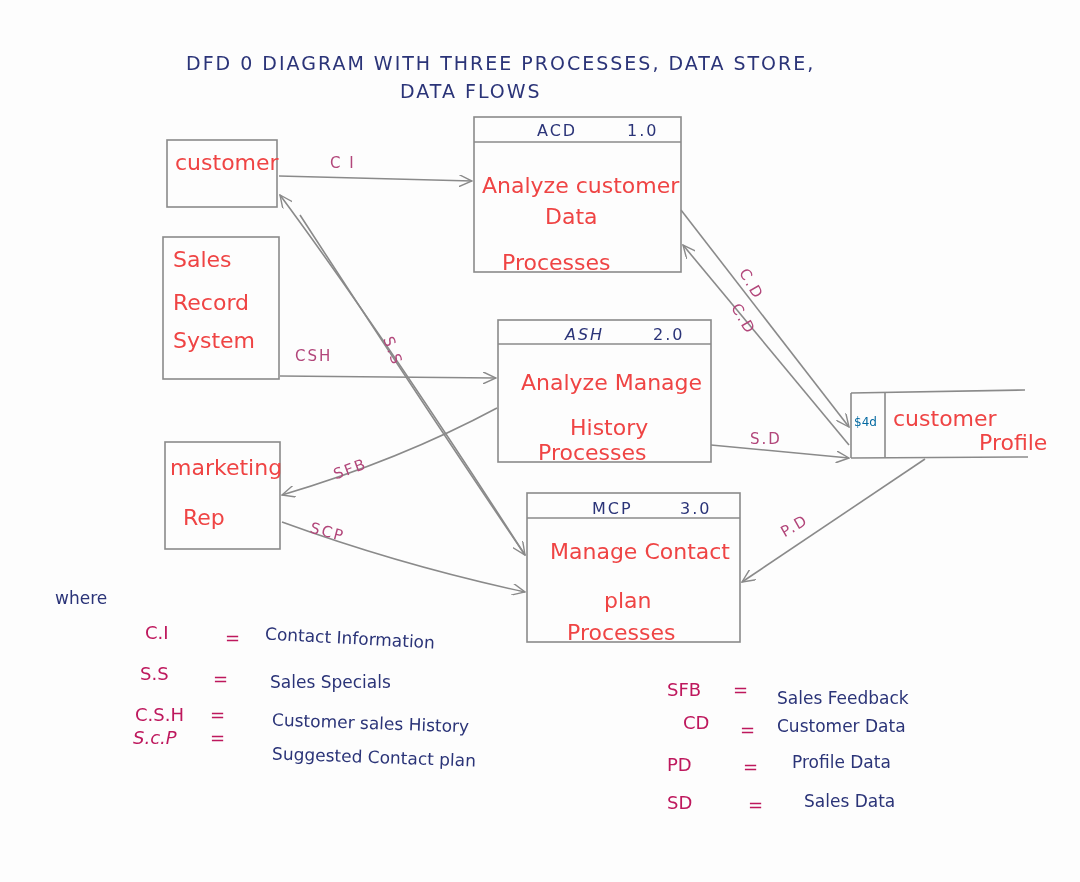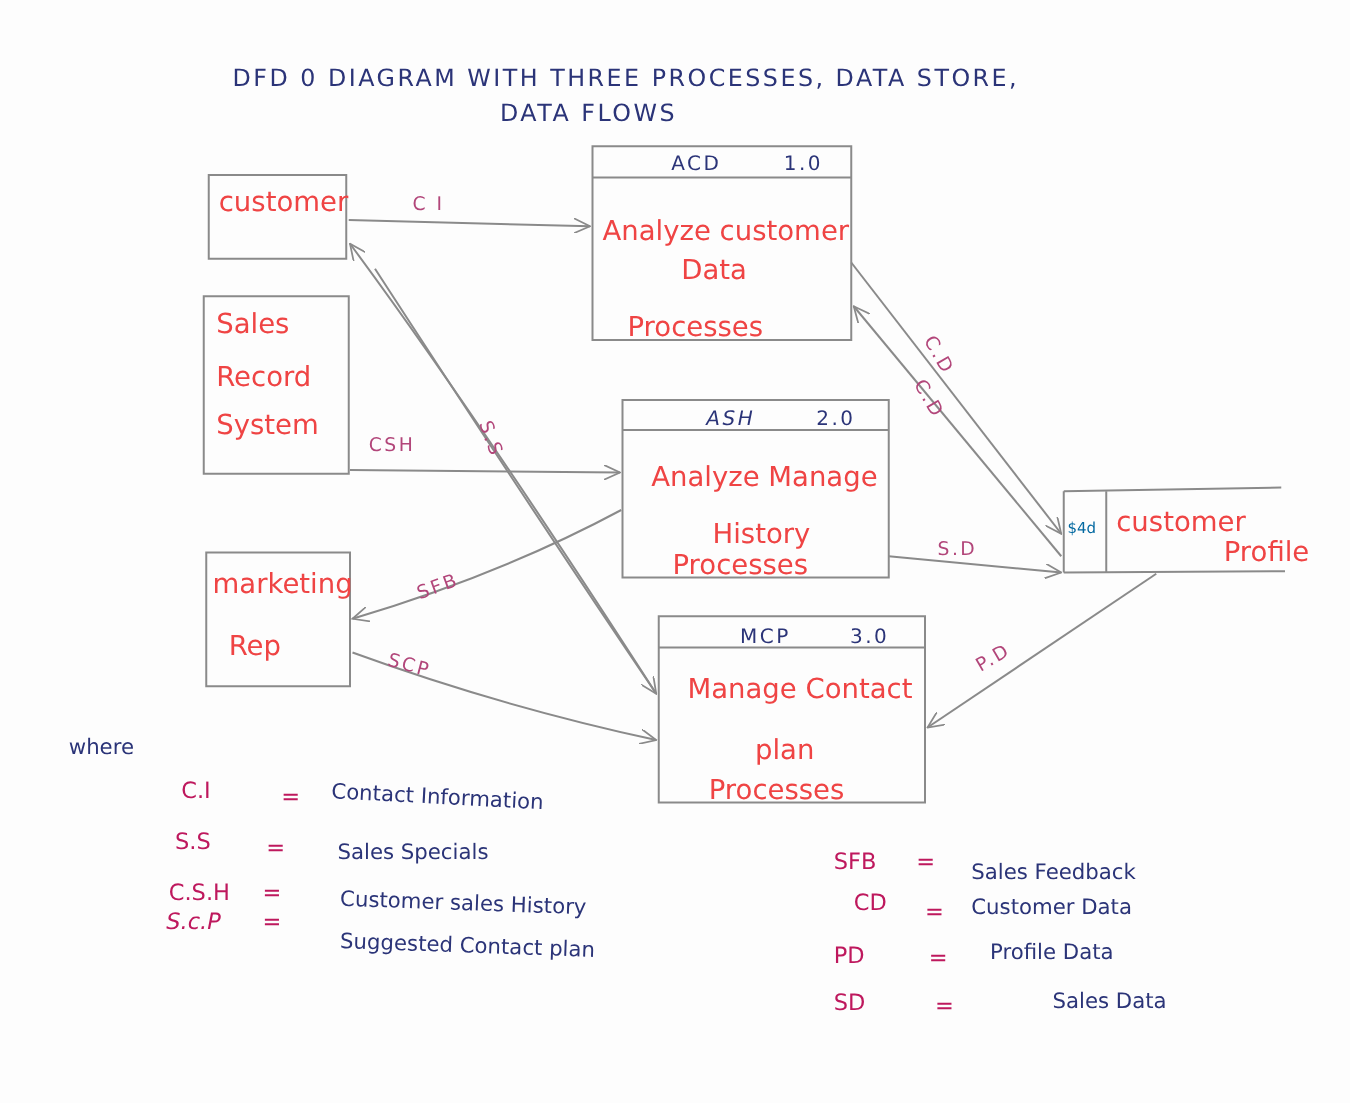--- a/index.html
+++ b/index.html
@@ -121,13 +121,13 @@
 <div class="abs legk" style="left:667px;top:712px;margin-left:16px;">CD</div>
 <div class="abs legk" style="left:740px;top:719px;">=</div>
 <div class="abs leg" style="left:777px;top:716px;">Customer Data</div>
 
 <div class="abs legk" style="left:667px;top:754px;">PD</div>
 <div class="abs legk" style="left:743px;top:756px;">=</div>
 <div class="abs leg" style="left:792px;top:752px;">Profile Data</div>
 
 <div class="abs legk" style="left:667px;top:792px;">SD</div>
 <div class="abs legk" style="left:748px;top:794px;">=</div>
-<div class="abs leg" style="left:804px;top:791px;margin-left:38px;">Sales Data</div>
+<div class="abs leg" style="left:804px;top:791px;">Sales Data</div>
 
 </body></html>

